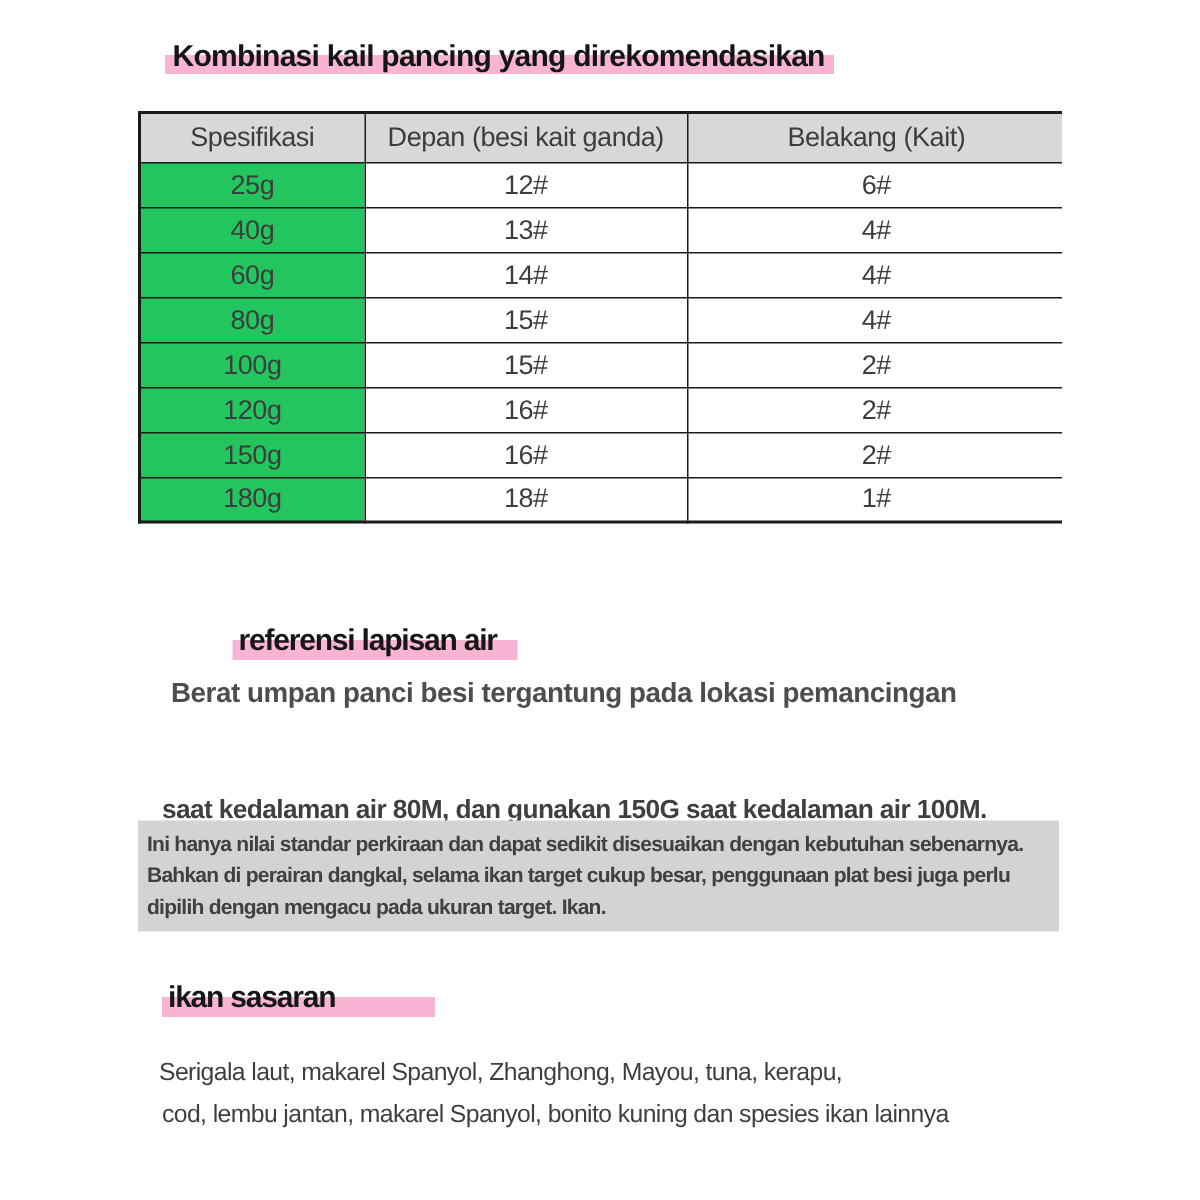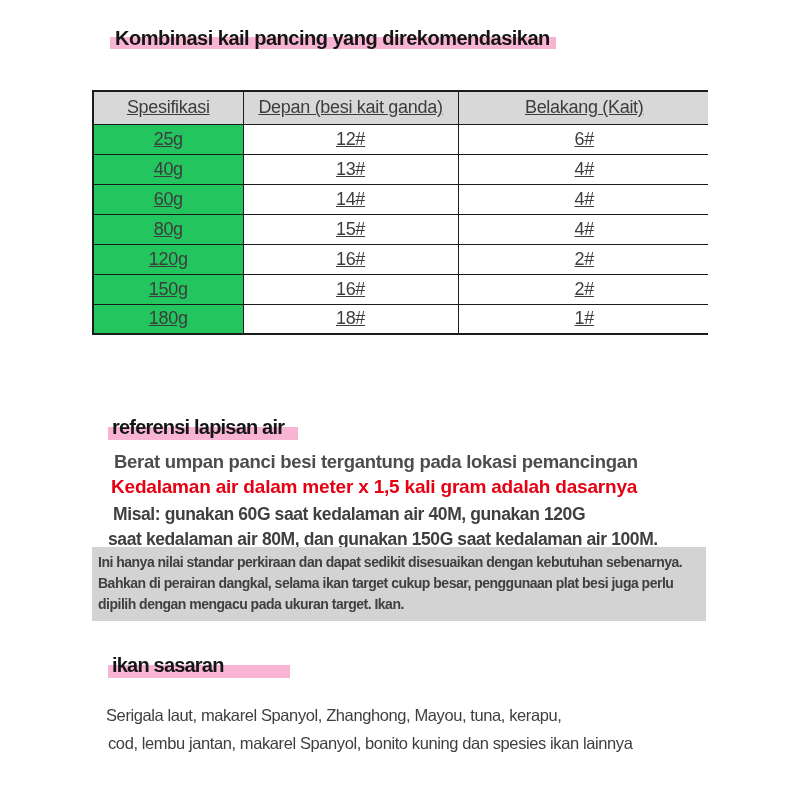--- a/index.html
+++ b/index.html
@@ -7,37 +7,37 @@
   body { font-family: "Liberation Sans", "DejaVu Sans", sans-serif; color: #3d3d3d; }
   .canvas { position: relative; width: 708px; height: 800px; background: #ffffff; overflow: hidden; }
 
   
   .page-title { position: absolute; left: 110px; top: 27px; font-size: 20px; font-weight: 600;
                 color: #151515; letter-spacing: -0.5px; white-space: nowrap; }
   .page-title .hl { padding: 0 6px 1px 5px;
                 background: linear-gradient(to bottom, transparent 42%, #f8b4d2 42%, #f8b4d2 97%, transparent 97%); }
 
   
-  .spec-table { position: absolute; left: 92px; top: 90px; width: 618px;
+  .spec-table { position: absolute; left: 92px; top: 74px; width: 618px;
                 border-collapse: collapse; table-layout: fixed;
-                border: 2.5px solid #1b1b1b; text-decoration: underline; }
+                border: 2.5px solid #1b1b1b; }
   .spec-table th, .spec-table td { border: 1.5px solid #1b1b1b; text-align: center;
                 font-size: 18px; font-weight: 500; letter-spacing: -0.3px; color: #3d3d3d; }
   .spec-table th { height: 33px; background: #d8d8d8; }
   .spec-table td { height: 30px; background: #ffffff; }
   .spec-table td.spec-col { background: #22c55e; }
   .c1 { width: 150px; } .c2 { width: 215px; } .c3 { width: 253px; }
 
   
   .sec-head { position: absolute; font-size: 20px; font-weight: 700; color: #161616;
               letter-spacing: -0.8px; white-space: nowrap; }
   .sec-head .hl { background: linear-gradient(to bottom, transparent 45%, #f8b4d2 45%, #f8b4d2 100%);
               padding: 0 0 2px 4px; }
   #sec-water { left: 108px; top: 416px; }
-  #sec-water .hl { padding-right: 14px; }
+  #sec-water .hl { padding-right: 14px; margin-left: 47px; }
   #sec-fish  { left: 108px; top: 654px; }
   #sec-fish .hl { padding-right: 66px; }
 
   .txt { position: absolute; white-space: nowrap; }
   #weight-line   { left: 114px; top: 451px; font-size: 18.5px; font-weight: 700; color: #4d4d4d; letter-spacing: -0.3px; }
   #formula-line  { left: 111px; top: 476px; font-size: 19px;   font-weight: 700; color: #e60012; letter-spacing: -0.2px; }
   #example-line1 { left: 113px; top: 504px; font-size: 17.5px; font-weight: 600; color: #3f3f3f; letter-spacing: -0.4px; }
   #example-line2 { left: 108px; top: 529px; font-size: 17.5px; font-weight: 600; color: #3f3f3f; letter-spacing: -0.4px; }
 
   .note-block { position: absolute; left: 92px; top: 547px; width: 614px;
@@ -85,20 +85,25 @@
         <td class="spec-col">60g</td>
         <td>14#</td>
         <td>4#</td>
       </tr>
       <tr>
         <td class="spec-col">80g</td>
         <td>15#</td>
         <td>4#</td>
       </tr>
       <tr>
+        <td class="spec-col">100g</td>
+        <td>15#</td>
+        <td>2#</td>
+      </tr>
+      <tr>
         <td class="spec-col">120g</td>
         <td>16#</td>
         <td>2#</td>
       </tr>
       <tr>
         <td class="spec-col">150g</td>
         <td>16#</td>
         <td>2#</td>
       </tr>
       <tr>
@@ -107,22 +112,20 @@
         <td>1#</td>
       </tr>
     </tbody>
   </table>
 
   <div class="sec-head" id="sec-water">
     <span class="hl">referensi lapisan air</span>
   </div>
 
   <div class="txt" id="weight-line">Berat umpan panci besi tergantung pada lokasi pemancingan</div>
-  <div class="txt" id="formula-line">Kedalaman air dalam meter x 1,5 kali gram adalah dasarnya</div>
-  <div class="txt" id="example-line1">Misal: gunakan 60G saat kedalaman air 40M, gunakan 120G</div>
   <div class="txt" id="example-line2">saat kedalaman air 80M, dan gunakan 150G saat kedalaman air 100M.</div>
 
   <div class="note-block">
     <div class="note-line">Ini hanya nilai standar perkiraan dan dapat sedikit disesuaikan dengan kebutuhan sebenarnya.</div>
     <div class="note-line">Bahkan di perairan dangkal, selama ikan target cukup besar, penggunaan plat besi juga perlu</div>
     <div class="note-line">dipilih dengan mengacu pada ukuran target. Ikan.</div>
   </div>
 
   <div class="sec-head" id="sec-fish">
     <span class="hl">ikan sasaran</span>

